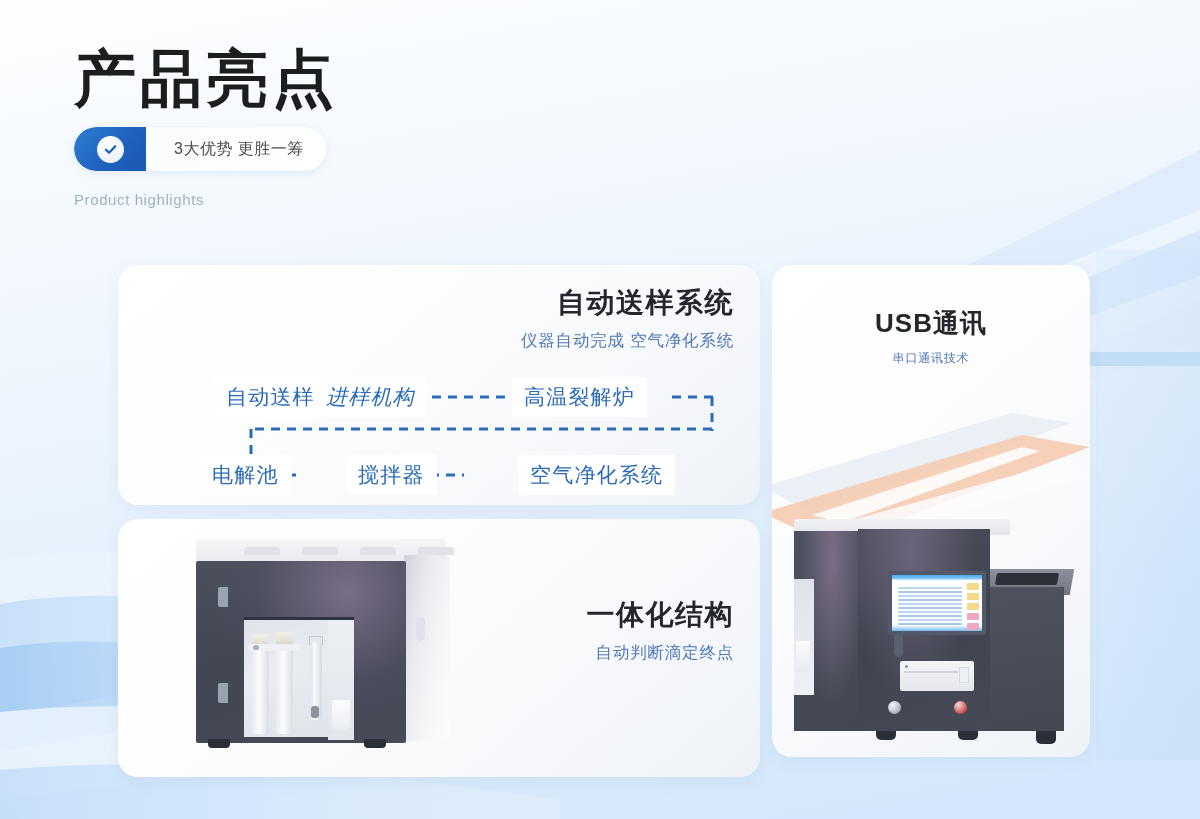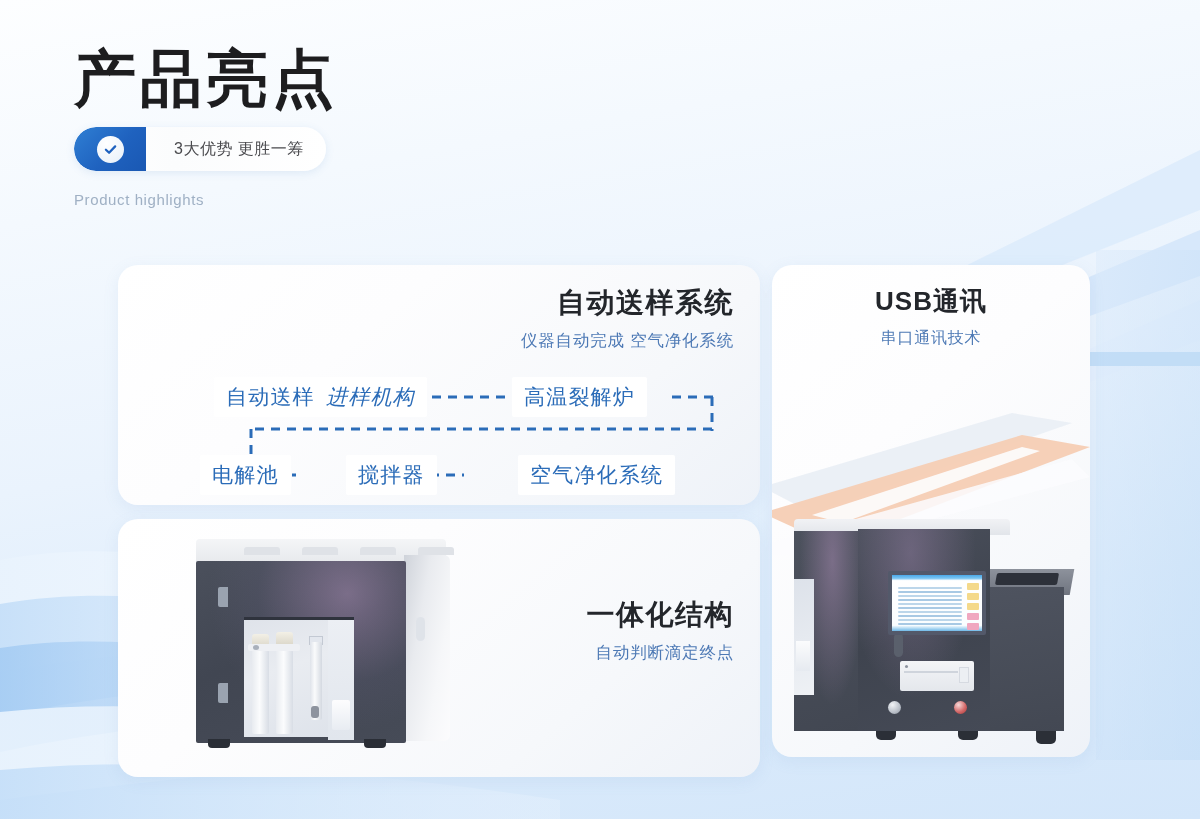--- a/index.html
+++ b/index.html
@@ -88,24 +88,24 @@
     font-size: 28px; font-weight: 700; color: #23262b;
     letter-spacing: 1.5px; line-height: 1.25;
   }
   .card-sub {
     margin-top: 10px;
     font-size: 16.5px; color: #4d79b5; letter-spacing: .8px;
   }
 
   
   #card-usb .card-head {
-    right: auto; left: 0; top: 20px; width: 100%; text-align: center;
+    right: auto; left: 0; top: 42px; width: 100%; text-align: center;
   }
   #card-usb .card-title { font-size: 26px; letter-spacing: 1px; }
-  #card-usb .card-sub { font-size: 16px; }
+  #card-usb .card-sub { font-size: 12px; }
 
   
   #card-photo .card-head { top: 78px; right: 26px; }
 
   
   .flow { position: absolute; left: 0; top: 108px; width: 100%; height: 130px; }
   .flow-svg { position: absolute; left: 0; top: 0; width: 642px; height: 130px; }
 
   .tag {
     position: absolute;

